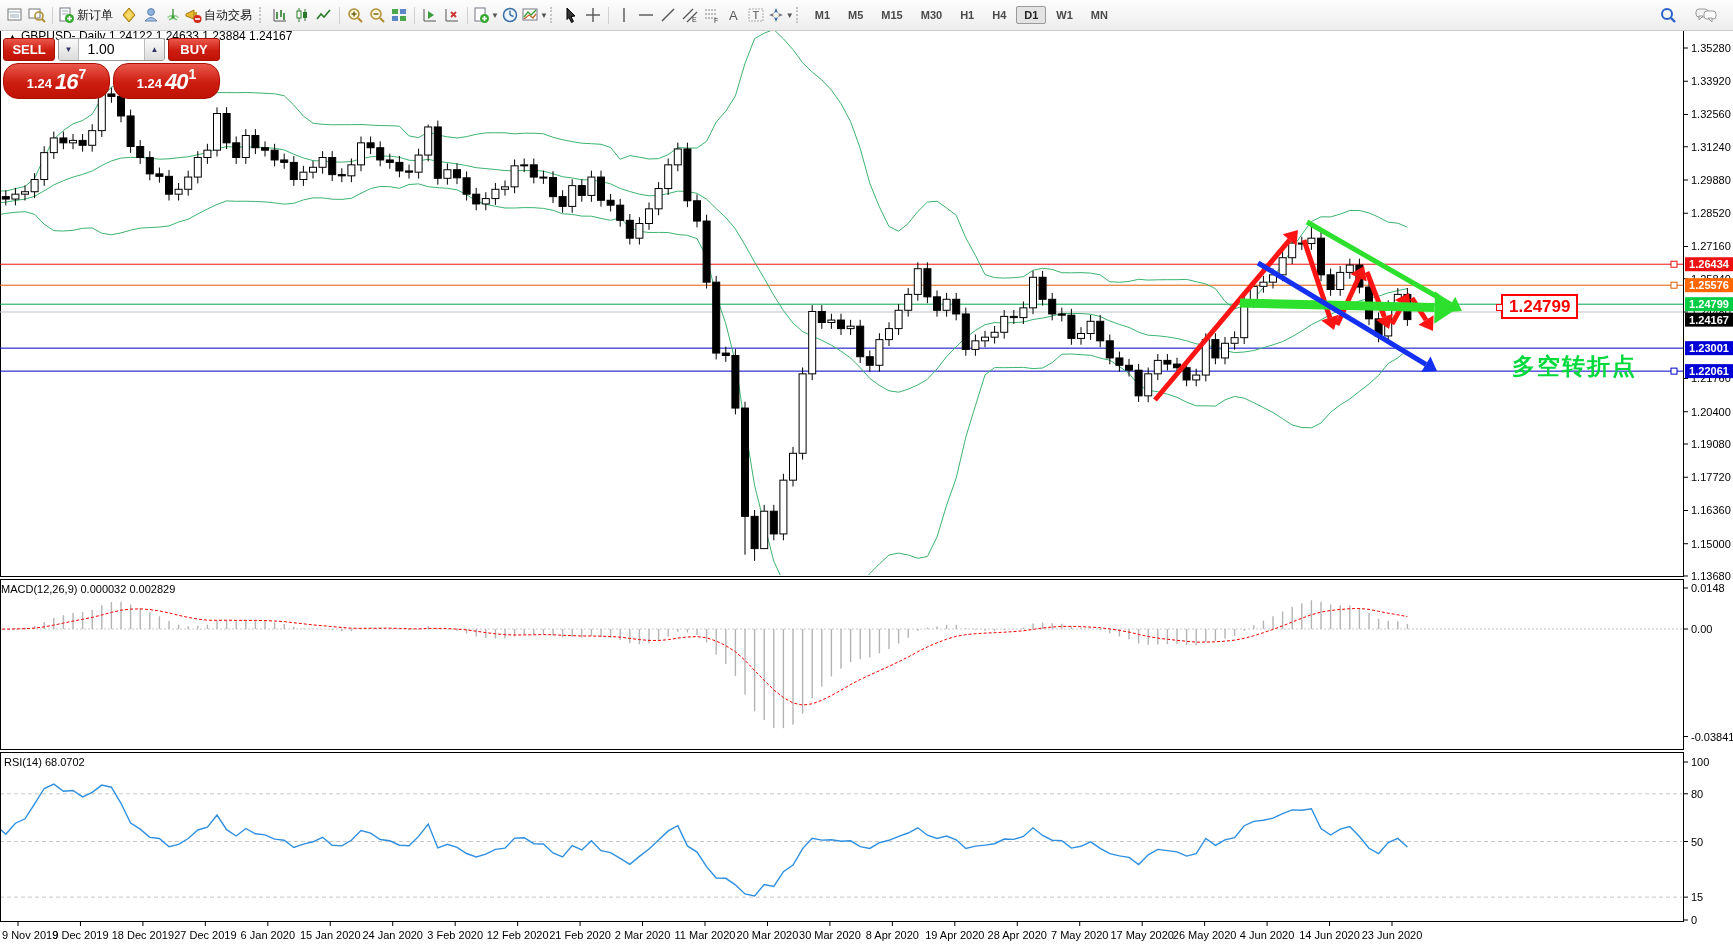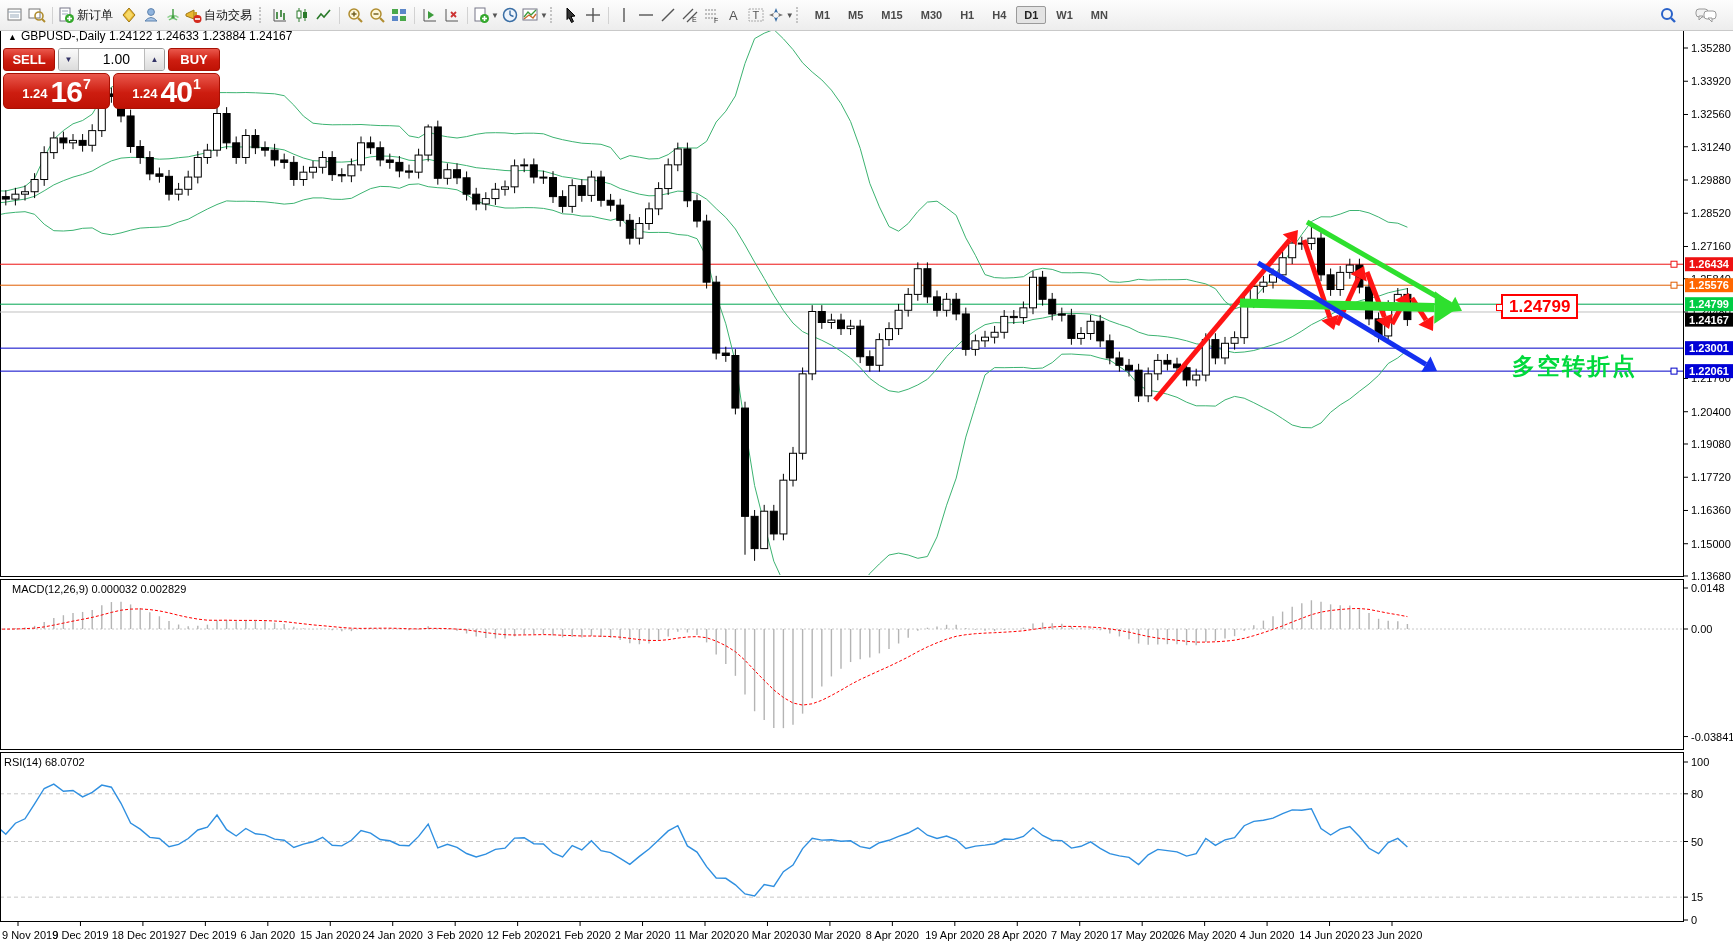--- a/index.html
+++ b/index.html
@@ -18,39 +18,39 @@
   .grip{width:4px;height:16px;border-left:2px dotted #c4c4c4;margin:0 4px 0 2px;flex:0 0 auto;}
   .caret{font-size:8px;color:#555;margin-left:1px;}
   .tf{font-size:11px;font-weight:bold;color:#4a4a4a;padding:2px 7px;margin:0 1px;border:1px solid transparent;flex:0 0 auto;}
   .tf.active{border:1px solid #9a9a9a;background:#e3e3e3;border-radius:2px;color:#222;}
   .tb-right{margin-left:auto;display:flex;align-items:center;gap:16px;padding-right:12px;}
 
   
   #chart-title{position:absolute;left:8px;top:29px;z-index:20;font-size:12px;font-weight:normal;color:#000;}
   #chart-title .tri{font-size:9px;margin-right:4px;}
 
-  #trade-panel{position:absolute;left:3px;top:48px;width:217px;z-index:20;}
+  #trade-panel{position:absolute;left:3px;top:38px;width:217px;z-index:20;}
   .tp-row1{display:flex;height:23px;gap:3px;}
   .tp-btn{flex:0 0 50px;background:linear-gradient(180deg,#ea584c,#cd1d10 55%,#bf1205);
     color:#fff;font-size:13px;font-weight:bold;display:flex;align-items:center;justify-content:center;
     border-radius:3px;border:1px solid #a81104;}
   .vol-box{flex:1;display:flex;border:1px solid #9a9a9a;border-radius:3px;background:#fff;overflow:hidden;}
   .vol-step{width:19px;background:linear-gradient(180deg,#fafafa,#dcdcdc);display:flex;align-items:center;
     justify-content:center;font-size:8px;color:#336;border-left:1px solid #bbb;border-right:1px solid #bbb;}
   .vol-step:first-child{border-left:none;}
   .vol-step:last-child{border-right:none;}
-  .vol-value{flex:1;text-align:right;font-size:14px;color:#000;line-height:21px;padding-right:14px;}
+  .vol-value{flex:1;text-align:center;font-size:14px;color:#000;line-height:21px;padding-right:21px;}
   .tp-row2{display:flex;gap:3px;margin-top:2px;height:36px;}
   .price-box{flex:1;background:linear-gradient(180deg,#ea584c,#cd1d10 55%,#bf1205);border:1px solid #a81104;
-    border-radius:5px;color:#fff;display:flex;align-items:flex-end;justify-content:center;padding-bottom:2px;}
+    border-radius:15px;color:#fff;display:flex;align-items:flex-end;justify-content:center;padding-bottom:2px;}
   .pb-small{font-size:13px;font-weight:bold;line-height:24px;margin-right:3px;}
-  .pb-big{font-size:30px;font-weight:bold;line-height:28px;letter-spacing:-1px;}
+  .pb-big{font-size:22px;font-weight:bold;line-height:28px;letter-spacing:-1px;font-style:italic;}
   .pb-sup{font-size:14px;font-weight:bold;line-height:14px;margin-left:1px;align-self:flex-start;padding-top:3px;}
 
-  #macd-label{position:absolute;left:12px;top:583px;z-index:20;font-size:11px;color:#000;}
+  #macd-label{position:absolute;left:1px;top:583px;z-index:20;font-size:11px;color:#000;}
   #rsi-label{position:absolute;left:4px;top:756px;z-index:20;font-size:11px;color:#000;}
 
   #price-note{position:absolute;left:1501px;top:294px;z-index:21;border:2px solid #ff0000;background:#fff;
     color:#ff0000;font-size:17px;font-weight:bold;padding:0 6px;line-height:21px;}
   #price-note .handle{position:absolute;left:-7px;top:8px;width:5px;height:5px;border:1px solid #ff0000;background:#fff;}
   #cn-note{position:absolute;left:1468px;top:351px;z-index:21;color:#00d93c;font-size:23px;font-weight:bold;
     letter-spacing:2px;white-space:nowrap;margin-left:44px;}
 
   #chart-svg{position:absolute;left:0;top:0;z-index:5;}
 </style>

